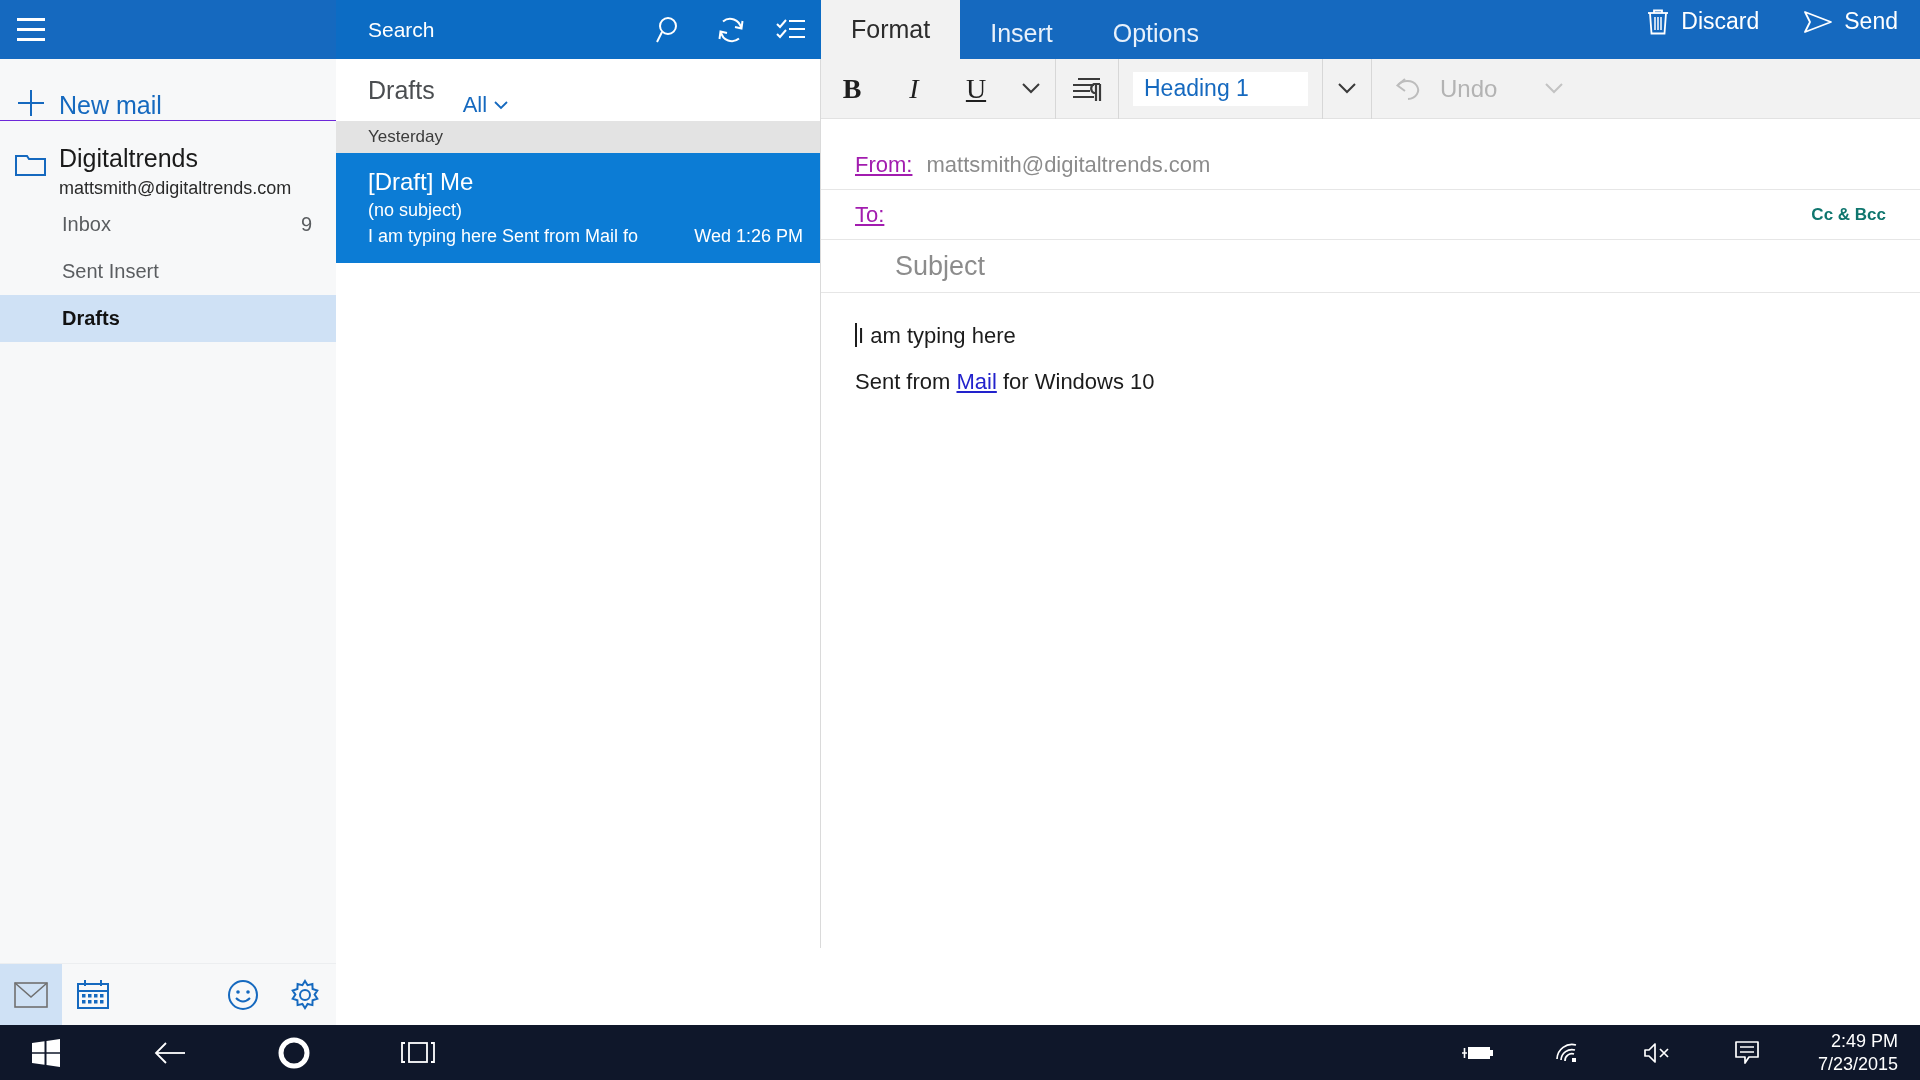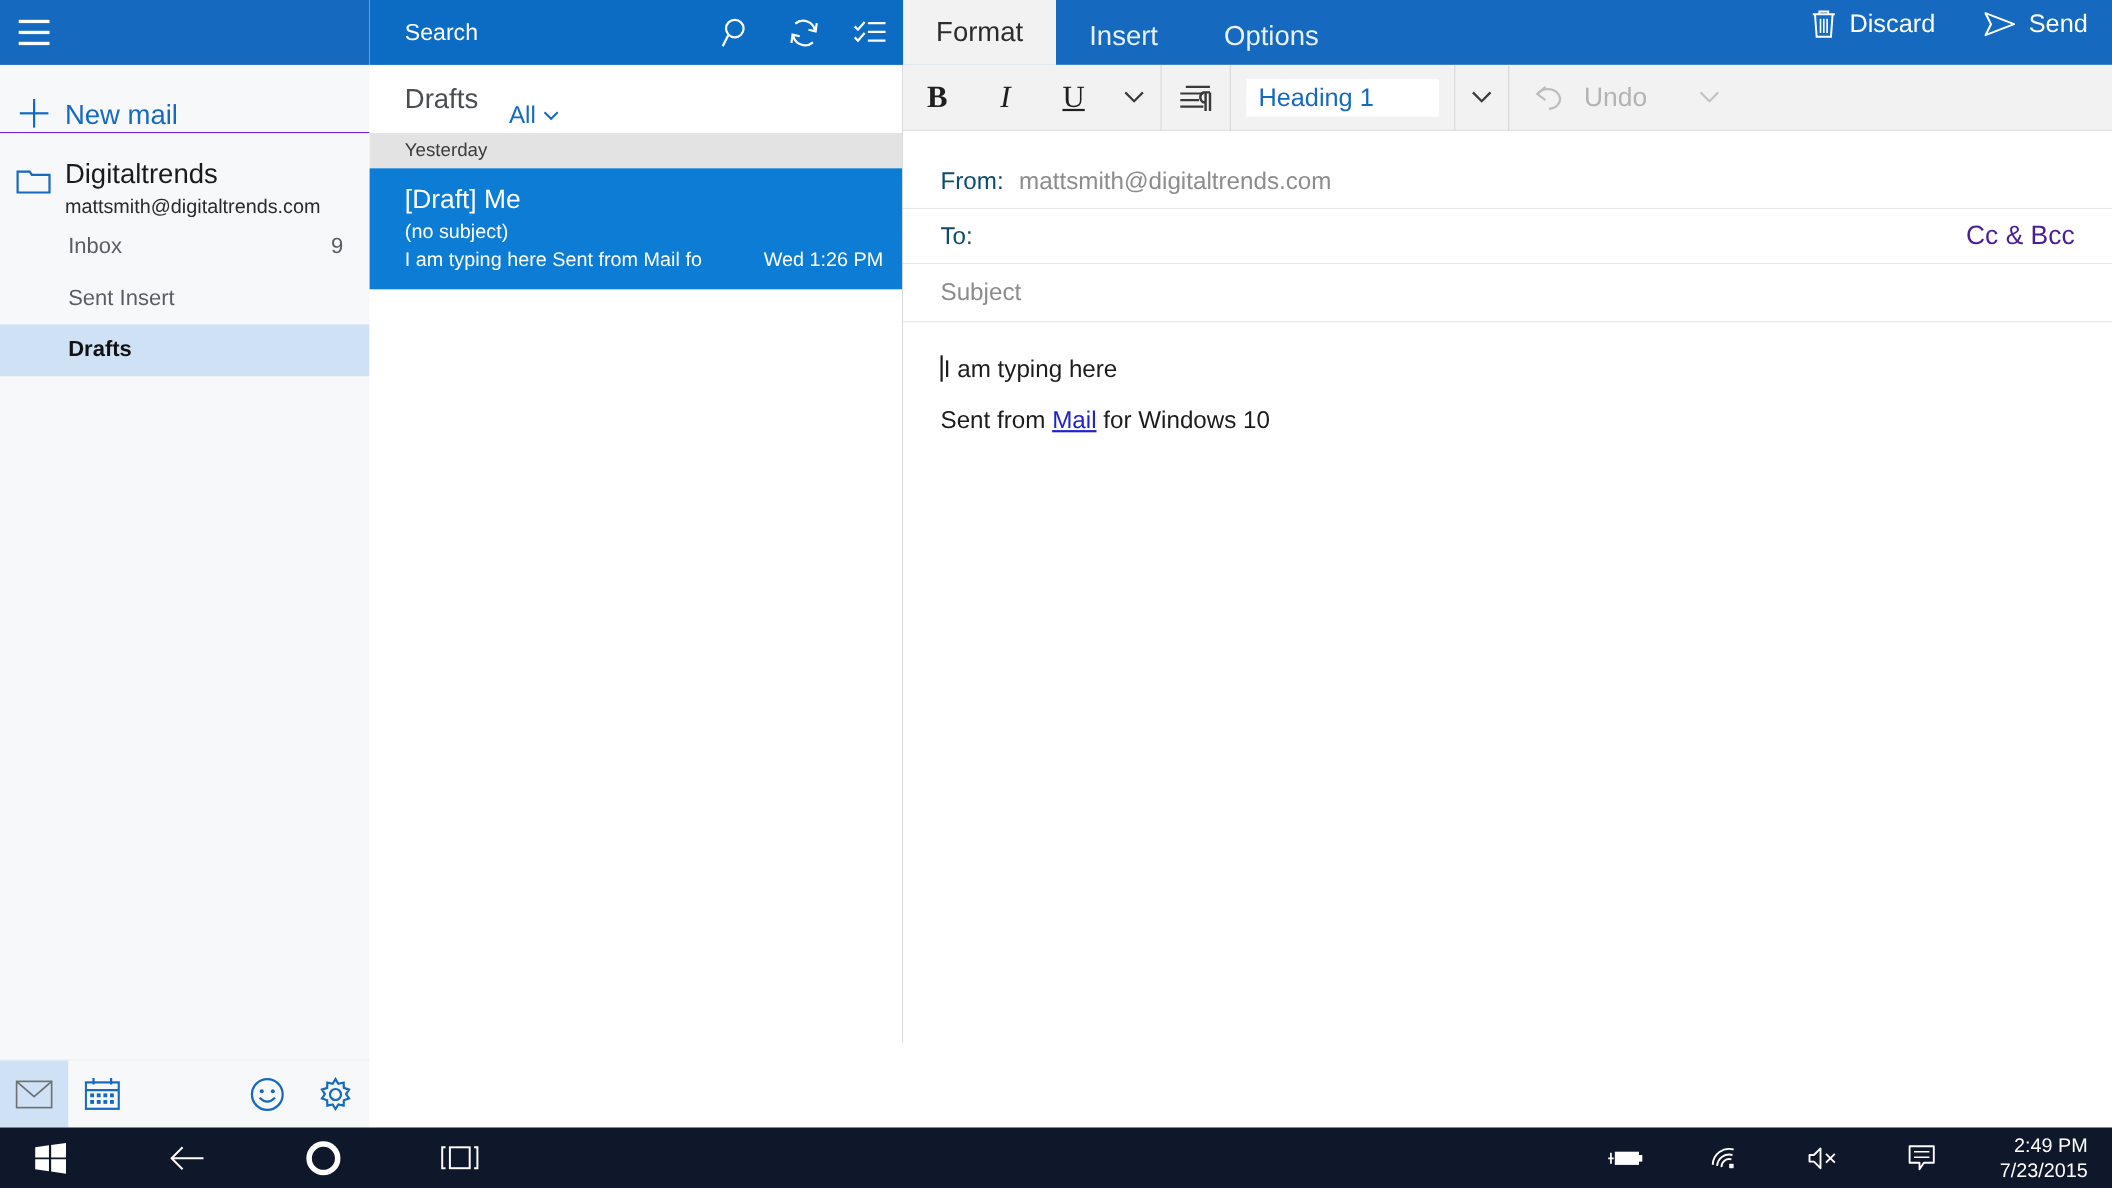--- a/index.html
+++ b/index.html
@@ -113,27 +113,27 @@
   .fmt-sep { width:1px; height:60px; background:#d7d7d7; }
   .style-box { width:175px; height:34px; background:#ffffff; display:flex;
     align-items:center; padding-left:11px; font-size:23px; color:#1569bf;
     margin:16px 14px; cursor:pointer; }
   .undo-grp { display:flex; align-items:center; padding-left:22px; }
   .undo-label { font-size:24px; color:#b3b3b3; margin-left:12px; }
 
   .field-row { height:50px; display:flex; align-items:center; padding:0 34px;
     border-bottom:1px solid #e6e6e6; margin:0 0 0 0; }
   .field-row.first { margin-top:21px; }
-  .field-label { font-size:22px; color:#0c4a6e; }
+  .field-label { font-size:22px; color:#a21caf;text-decoration:underline; }
   .field-value { font-size:22px; color:#8c8c8c; margin-left:14px; flex:1; }
   .field-input { font-size:22px; color:#8c8c8c; flex:1; margin-left:14px; }
-  .cc-link { font-size:24px; color:#4c1d95; cursor:pointer; }
+  .cc-link { font-size:17px; color:#0f766e; cursor:pointer;font-weight:bold; }
   .subject-row { height:53px; display:flex; align-items:center; padding:0 34px;
     border-bottom:1px solid #e6e6e6; }
-  .subject-ph { font-size:22px; color:#8c8c8c; }
+  .subject-ph { font-size:27px; color:#8c8c8c;margin-left:40px; }
 
   .body-area { padding:28px 34px 0 34px; cursor:text; }
   .body-line { font-size:22px; color:#1c1c1c; line-height:30px; position:relative; }
   .caret { display:inline-block; width:2px; height:24px; background:#1c1c1c;
     vertical-align:-4px; margin-right:1px; }
   .body-sig { font-size:22px; color:#1c1c1c; line-height:30px; margin-top:16px; }
   .sig-link { color:#2222cc; text-decoration:underline; cursor:pointer; }
 
   
   .taskbar { position:absolute; left:0; bottom:0; width:1920px; height:55px;

